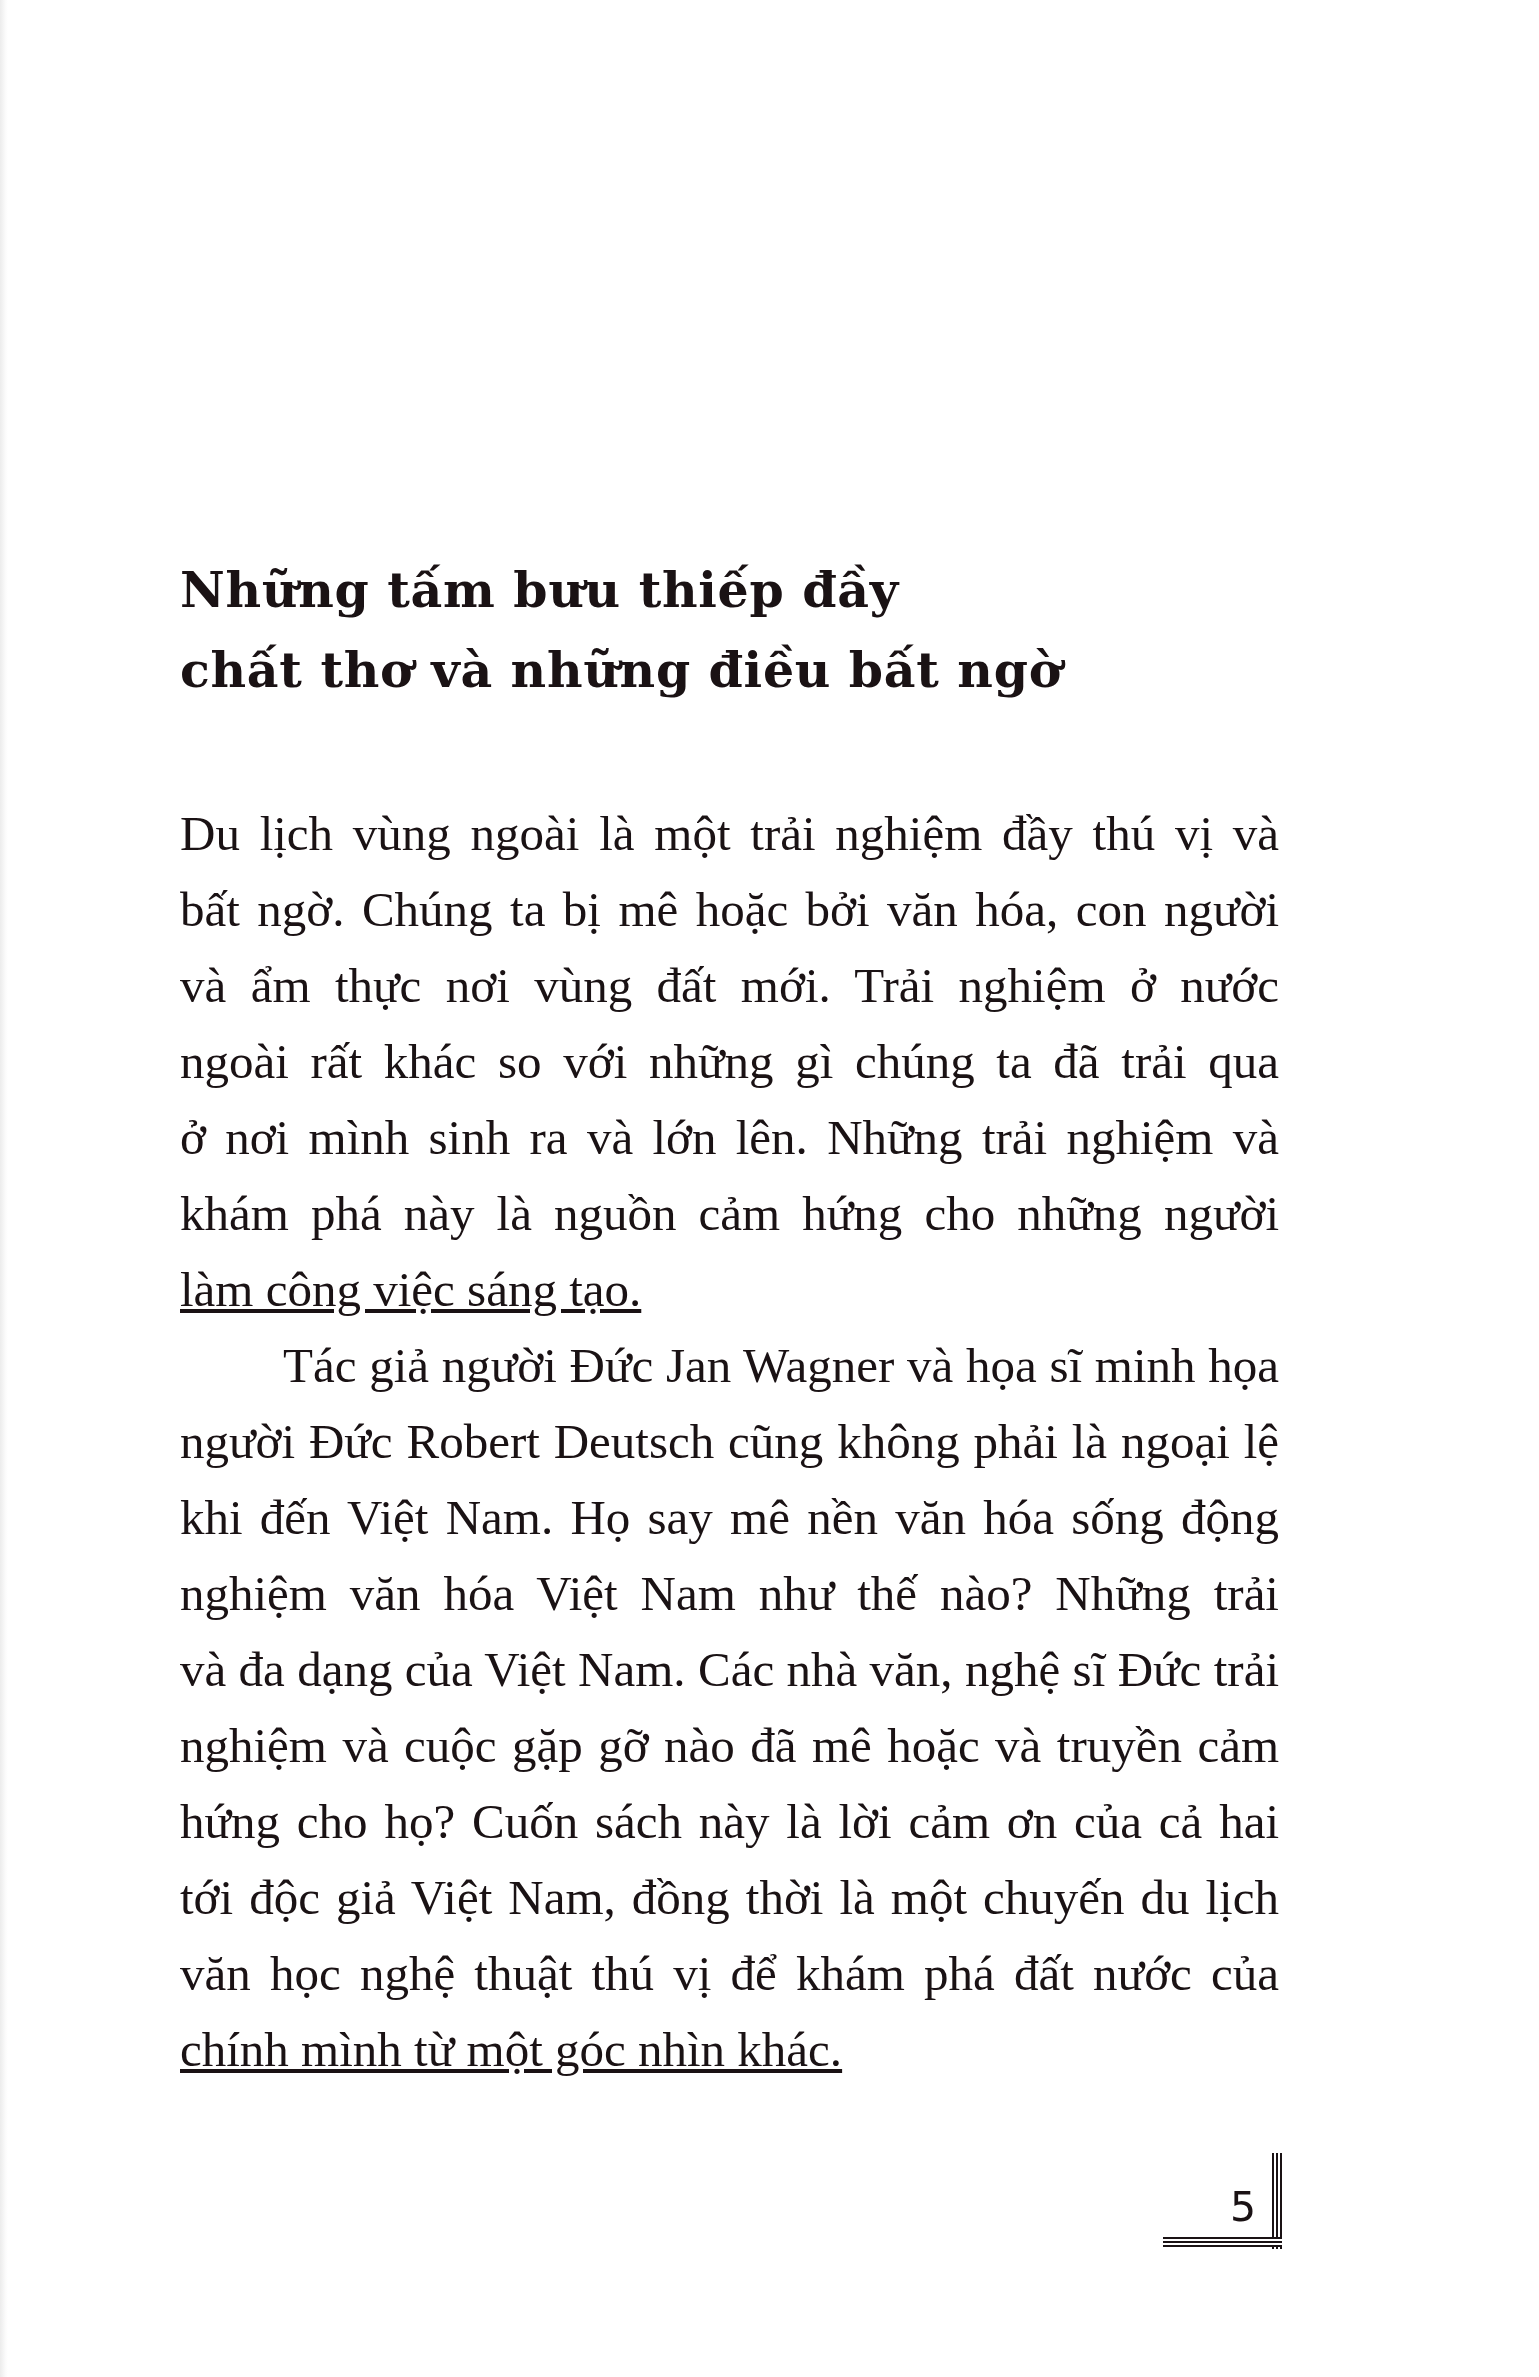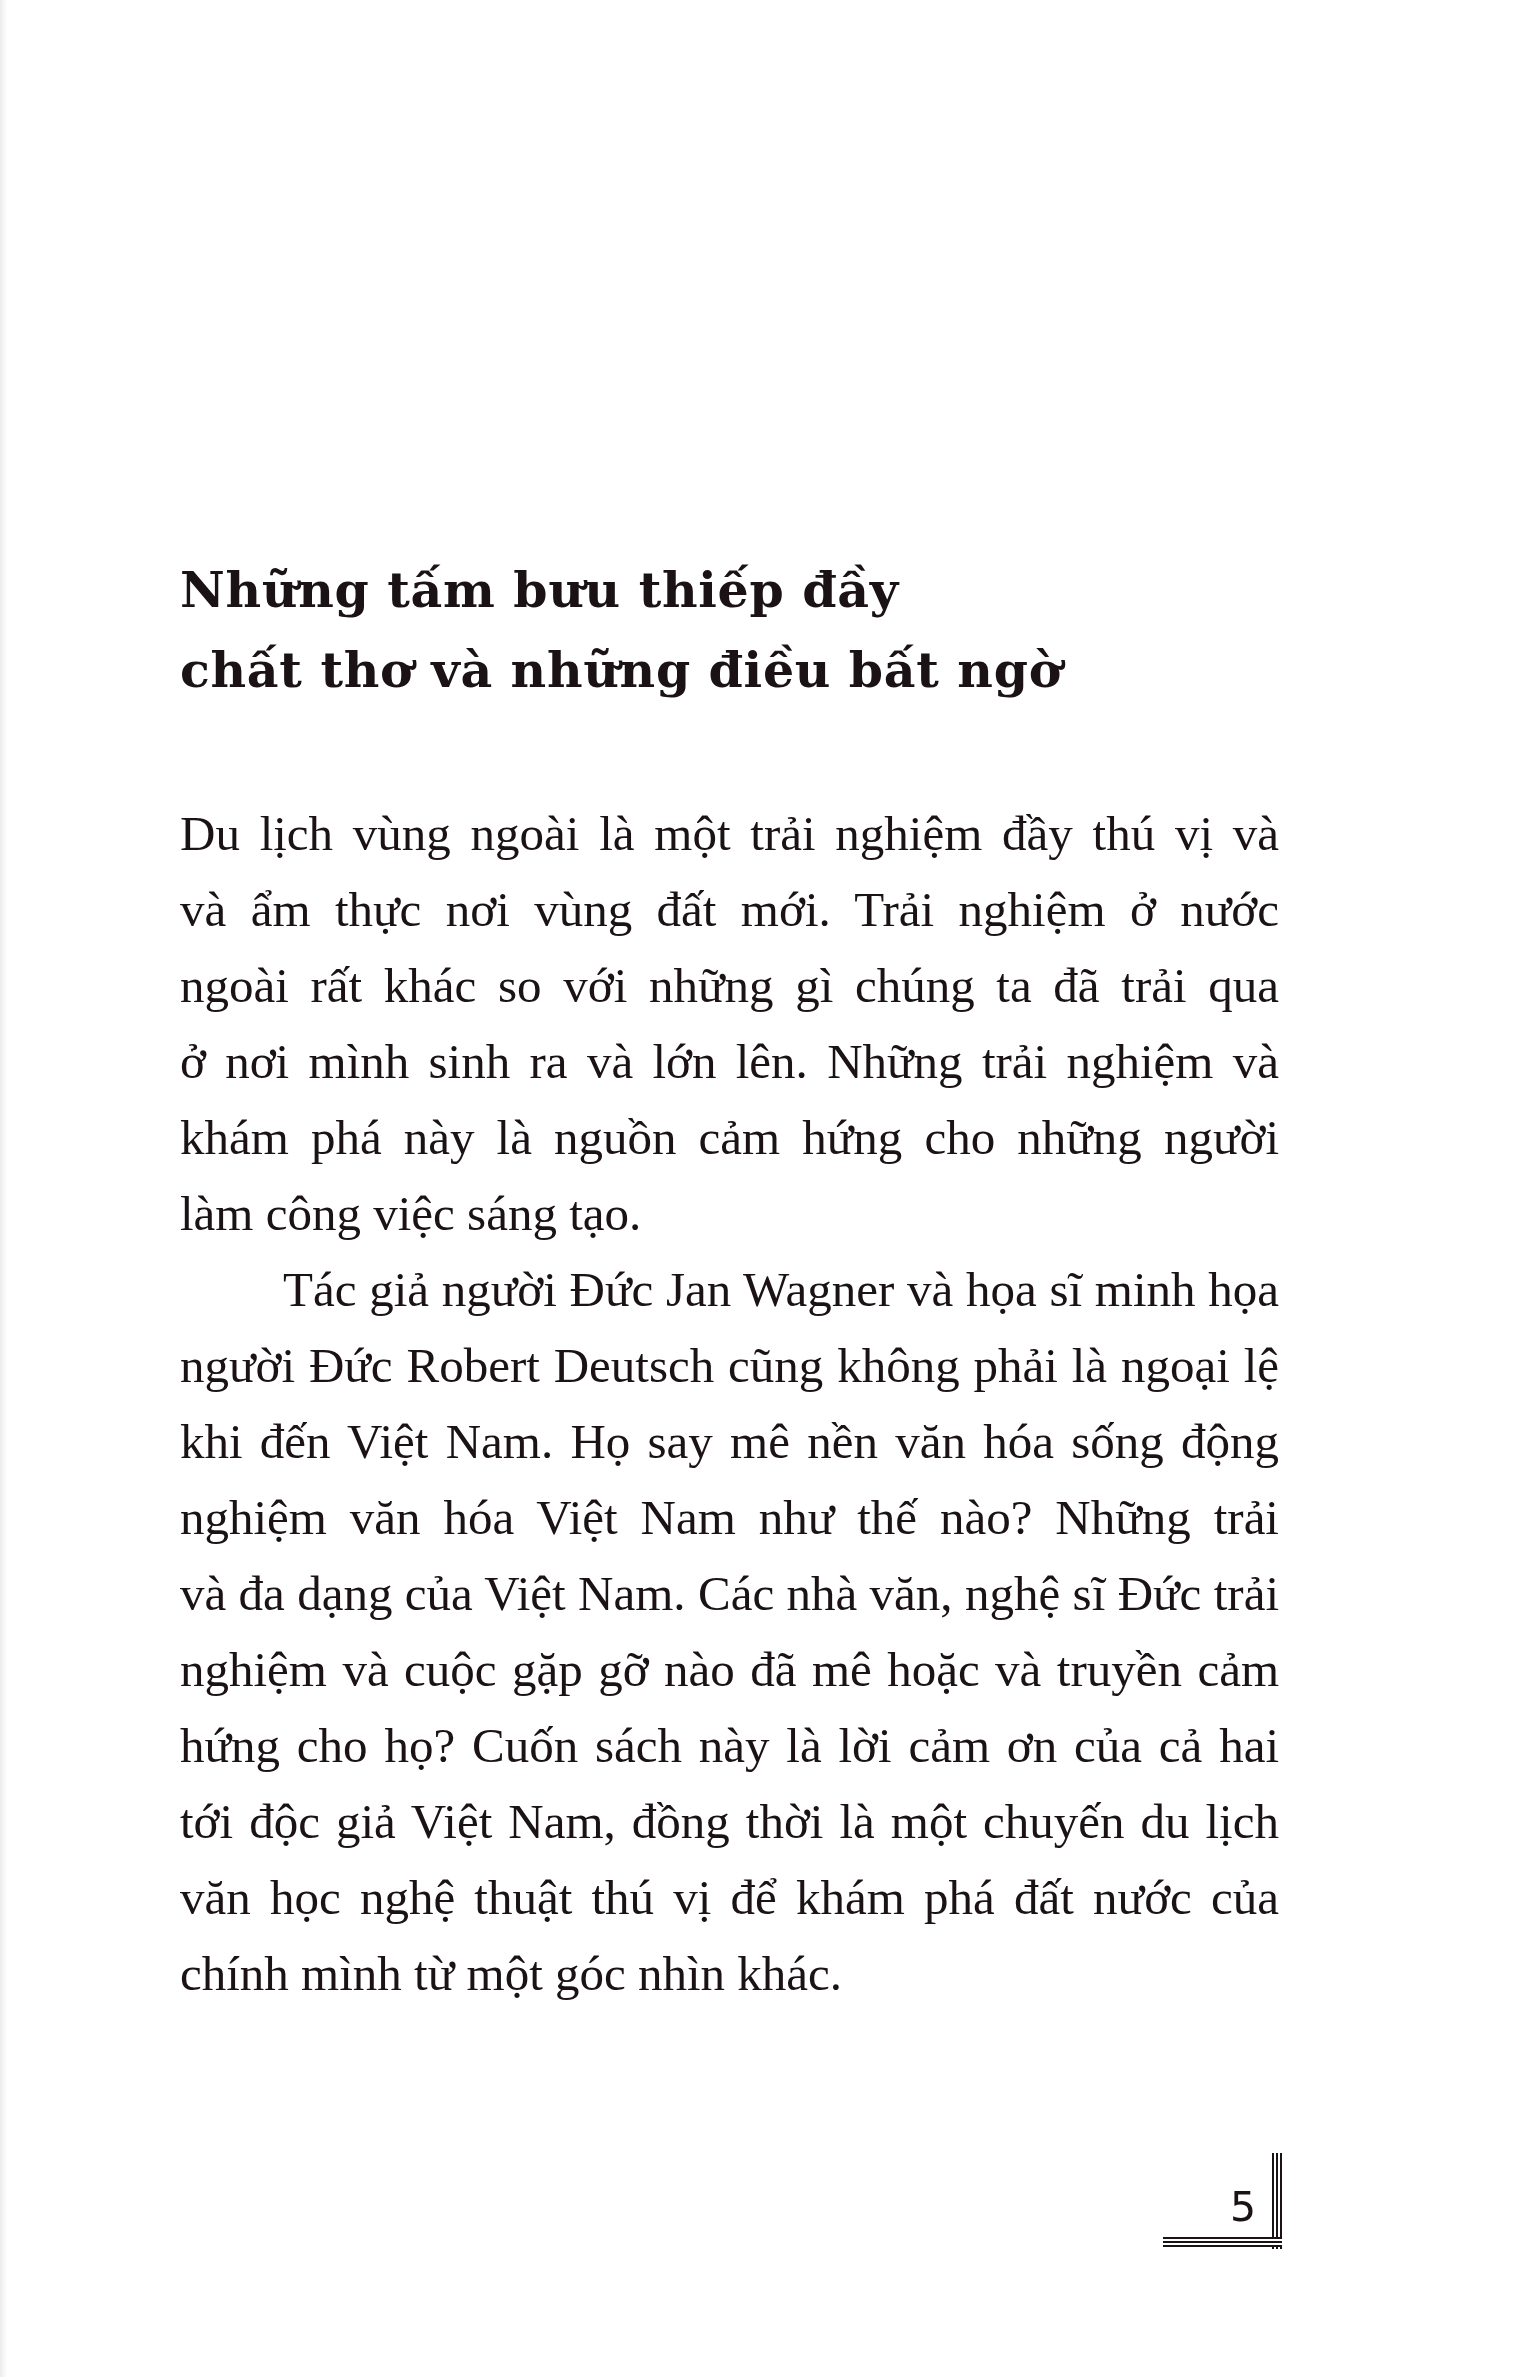--- a/index.html
+++ b/index.html
@@ -52,20 +52,21 @@
   }
   .body-text .line {
     display: block;
     text-align: justify;
     text-align-last: justify;
     white-space: nowrap;
     overflow: visible;
   }
   .body-text .line.last {
     text-align-last: left;
+    text-decoration: underline;
   }
   .body-text .line.indent {
     padding-left: 103px;
   }
   .folio {
     position: absolute;
     left: 1161px;
     top: 2151px;
     width: 124px;
     height: 100px;
@@ -102,20 +103,21 @@
 <div class="page-edge"></div>
 
 <h1 class="chapter-title">
   <span>Những tấm bưu thiếp đầy</span>
   <span>chất thơ và những điều bất ngờ</span>
 </h1>
 
 <div class="body-text">
   <p>
     <span class="line">Du lịch vùng ngoài là một trải nghiệm đầy thú vị và</span>
+    <span class="line">bất ngờ. Chúng ta bị mê hoặc bởi văn hóa, con người</span>
     <span class="line">và ẩm thực nơi vùng đất mới. Trải nghiệm ở nước</span>
     <span class="line">ngoài rất khác so với những gì chúng ta đã trải qua</span>
     <span class="line">ở nơi mình sinh ra và lớn lên. Những trải nghiệm và</span>
     <span class="line">khám phá này là nguồn cảm hứng cho những người</span>
     <span class="line last">làm công việc sáng tạo.</span>
   </p>
   <p>
     <span class="line indent">Tác giả người Đức Jan Wagner và họa sĩ minh họa</span>
     <span class="line">người Đức Robert Deutsch cũng không phải là ngoại lệ</span>
     <span class="line">khi đến Việt Nam. Họ say mê nền văn hóa sống động</span>

